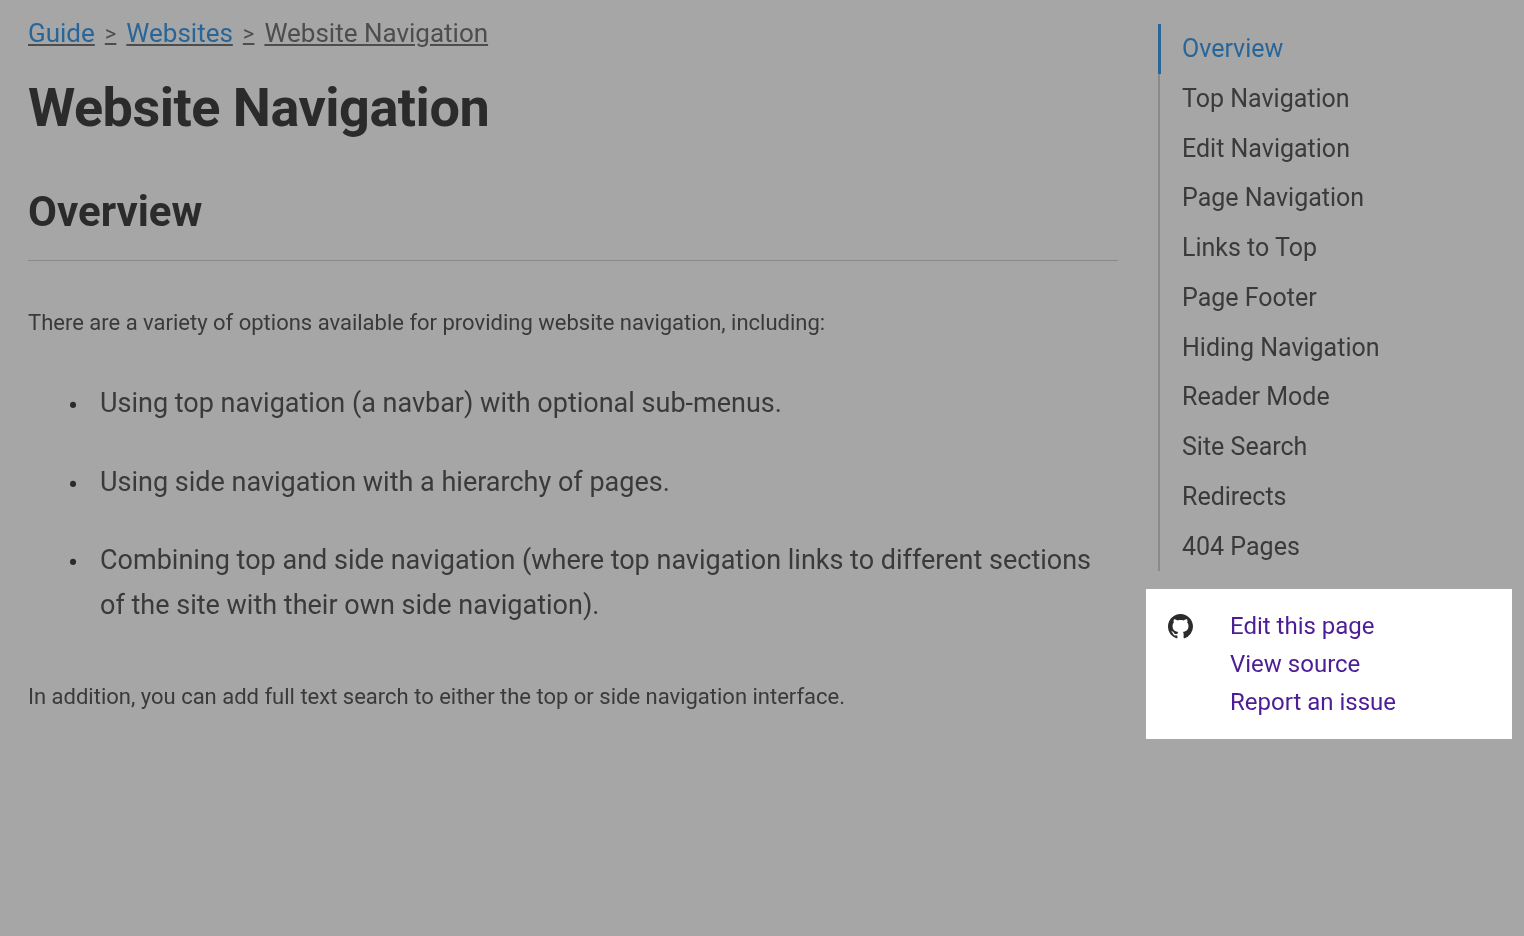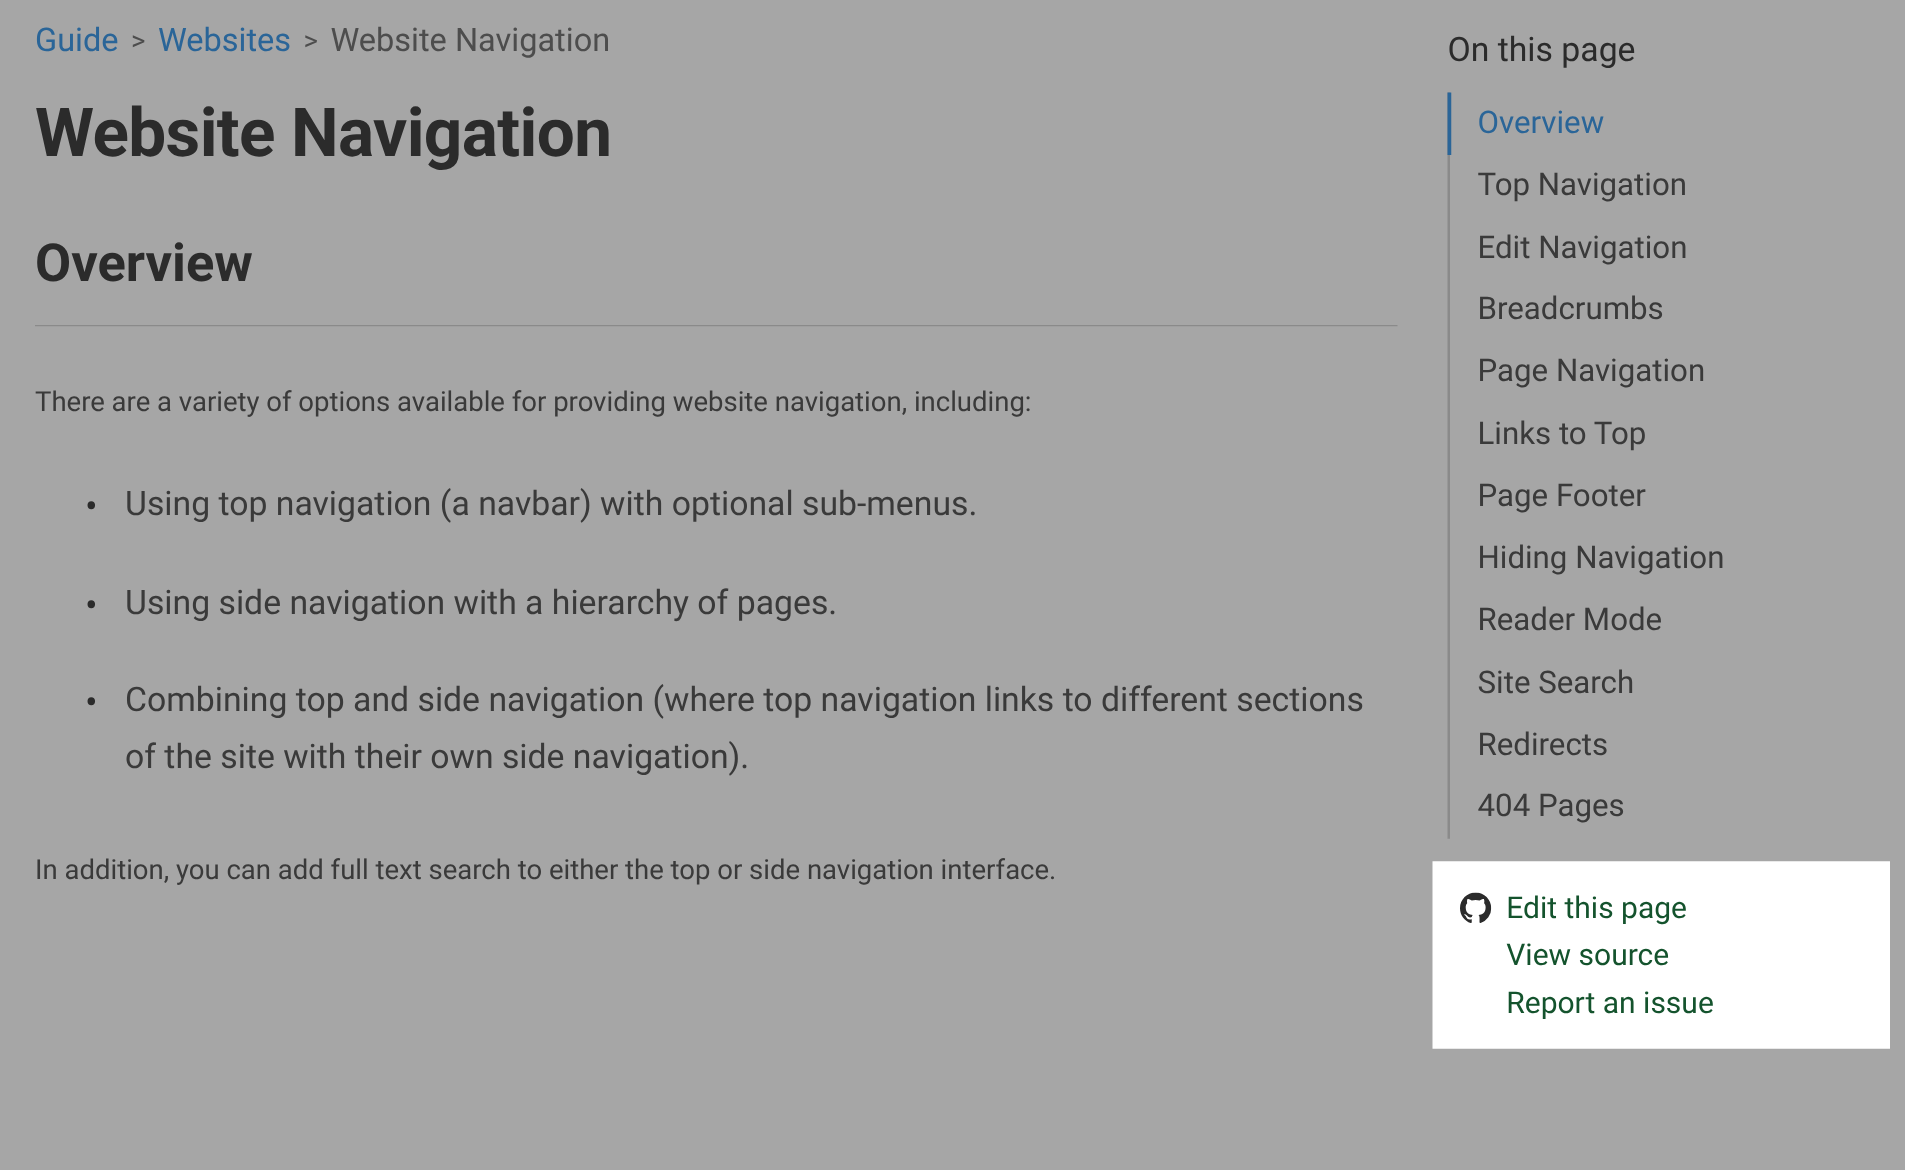--- a/index.html
+++ b/index.html
@@ -25,20 +25,21 @@
       flex: 1;
       max-width: 1090px;
     }
     .breadcrumb {
       font-size: 26px;
       margin-bottom: 28px;
       display: flex;
       align-items: center;
       gap: 10px;
       color: #4d4d4d;
+      text-decoration: underline;
     }
     .breadcrumb a {
       color: #2a6598;
       text-decoration: none;
     }
     .breadcrumb-sep {
       color: #4d4d4d;
       font-size: 22px;
     }
     .breadcrumb-current {
@@ -127,22 +128,23 @@
     }
     .action-item {
       display: flex;
       align-items: center;
       gap: 12px;
       font-size: 24px;
       color: #2b2b2b;
       padding: 5px 0;
     }
     .action-item a {
-      color: #14532d;
+      color: #4c1d95;
       text-decoration: none;
+      margin-left: 25px;
     }
     .action-item.indented {
       padding-left: 37px;
     }
     .github-icon {
       width: 25px;
       height: 25px;
       flex-shrink: 0;
     }
   </style>
@@ -168,26 +170,24 @@
     <ul class="bullet-list">
       <li>Using top navigation (a navbar) with optional sub-menus.</li>
       <li>Using side navigation with a hierarchy of pages.</li>
       <li>Combining top and side navigation (where top navigation links to different sections of the site with their own side navigation).</li>
     </ul>
 
     <p class="body-text">In addition, you can add full text search to either the top or side navigation interface.</p>
   </div>
 
   <aside class="sidebar">
-    <div class="toc-title">On this page</div>
     <ul class="toc-list">
       <li class="active"><a href="#">Overview</a></li>
       <li><a href="#">Top Navigation</a></li>
       <li><a href="#">Edit Navigation</a></li>
-      <li><a href="#">Breadcrumbs</a></li>
       <li><a href="#">Page Navigation</a></li>
       <li><a href="#">Links to Top</a></li>
       <li><a href="#">Page Footer</a></li>
       <li><a href="#">Hiding Navigation</a></li>
       <li><a href="#">Reader Mode</a></li>
       <li><a href="#">Site Search</a></li>
       <li><a href="#">Redirects</a></li>
       <li><a href="#">404 Pages</a></li>
     </ul>
 

